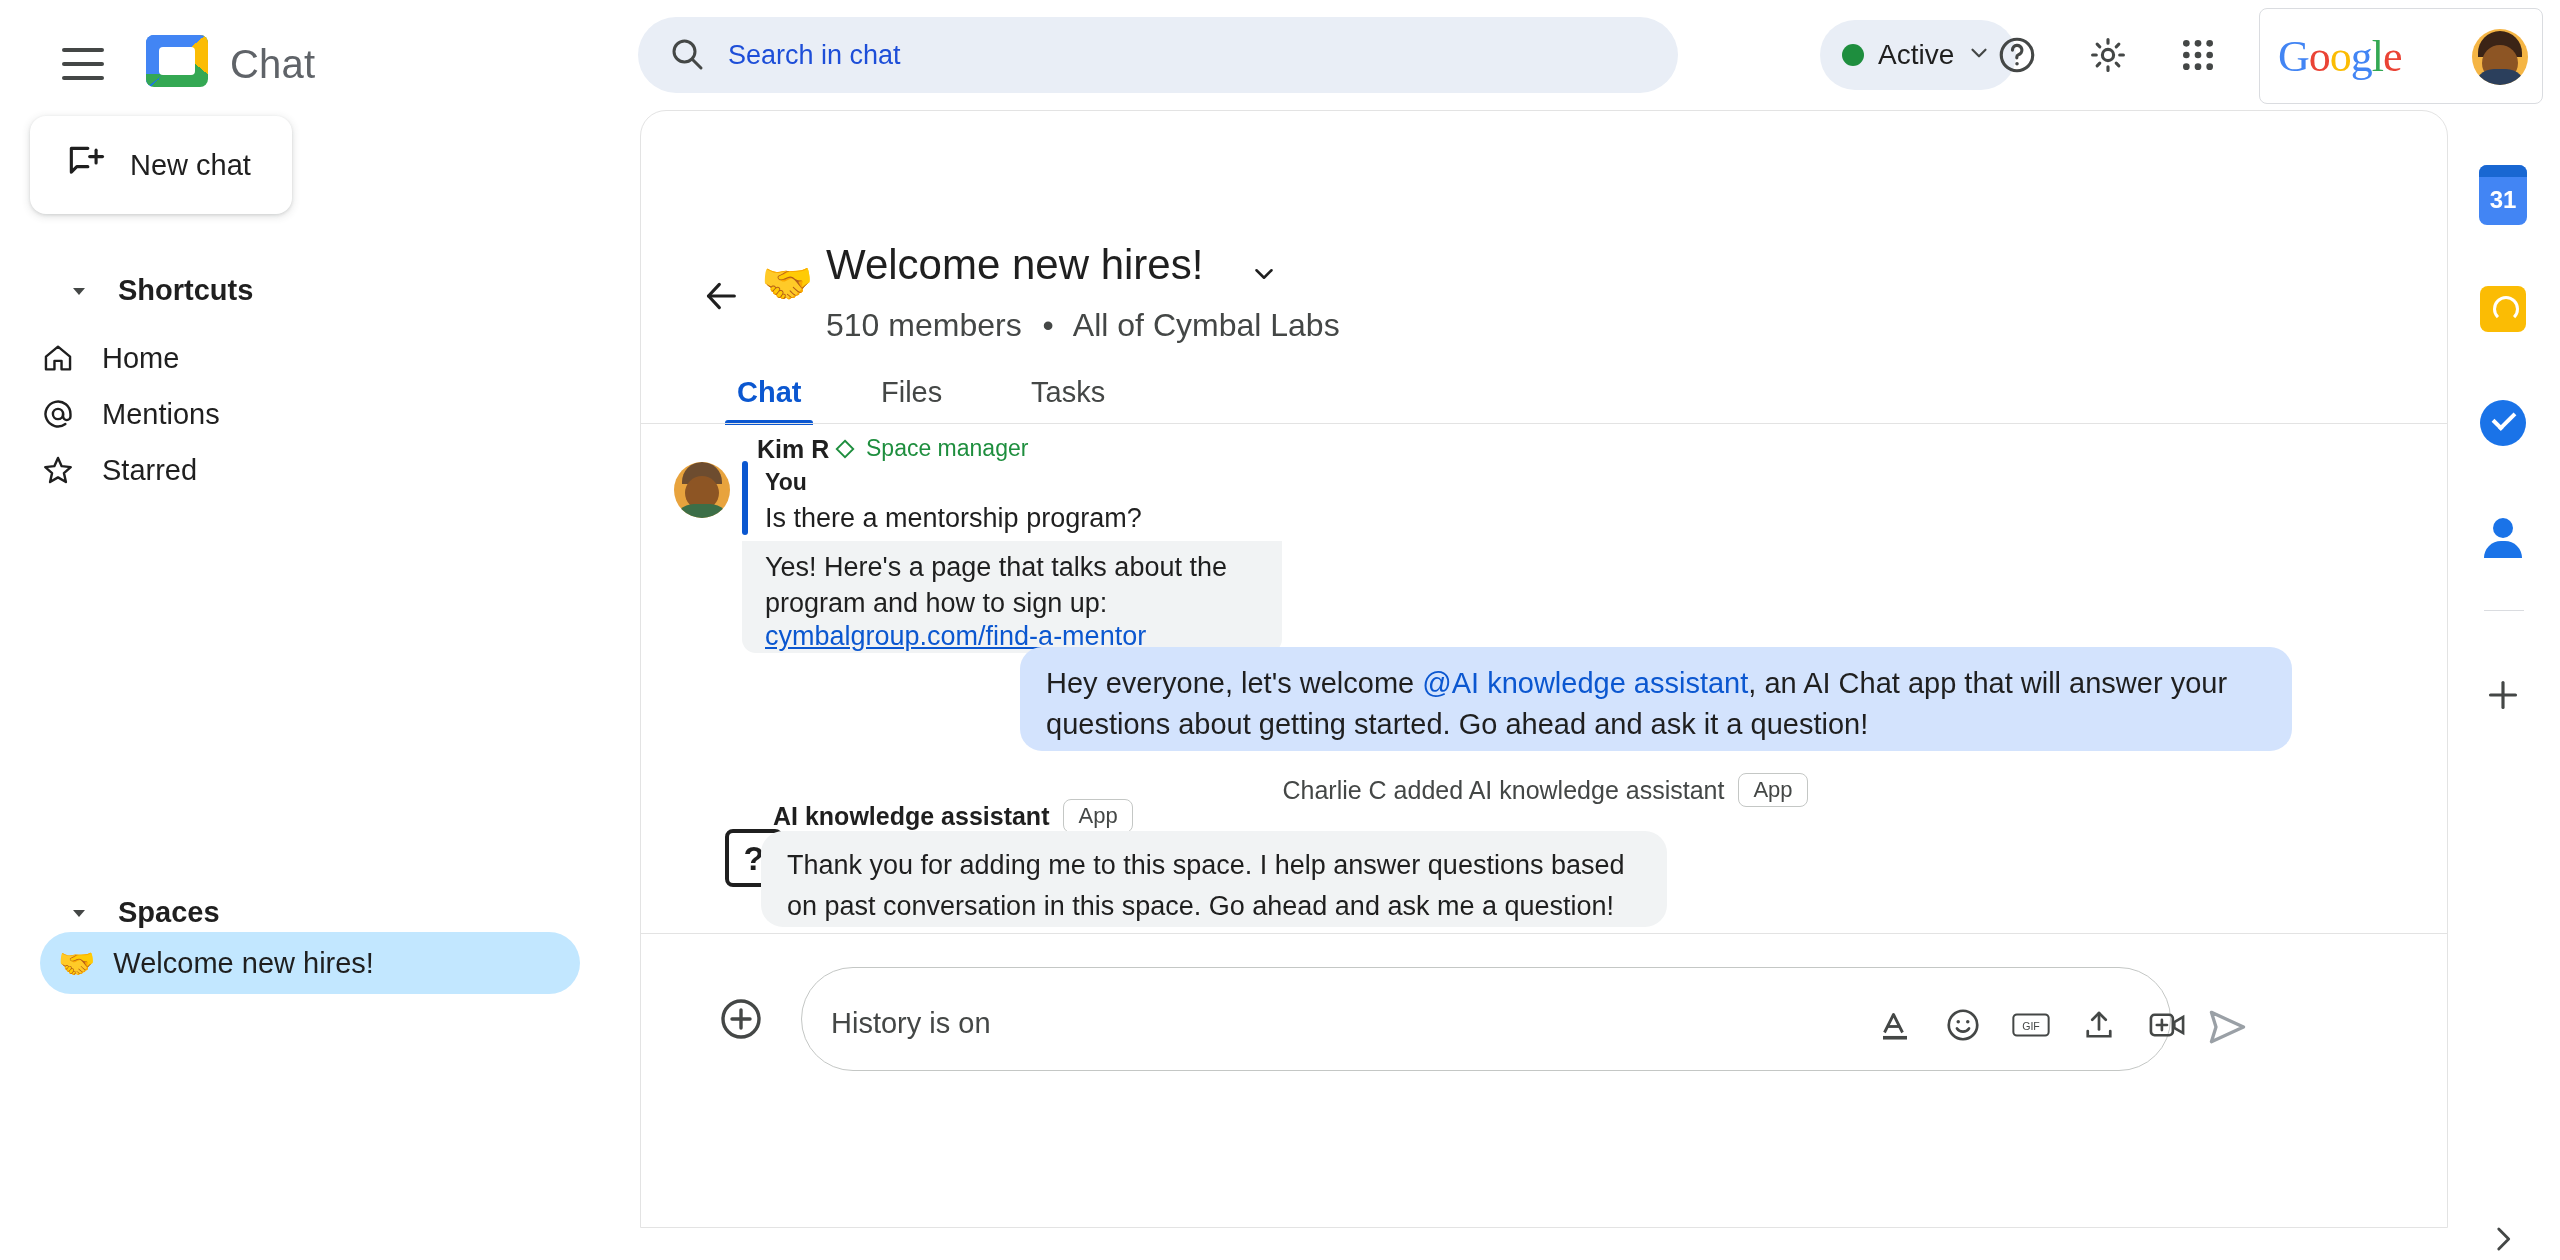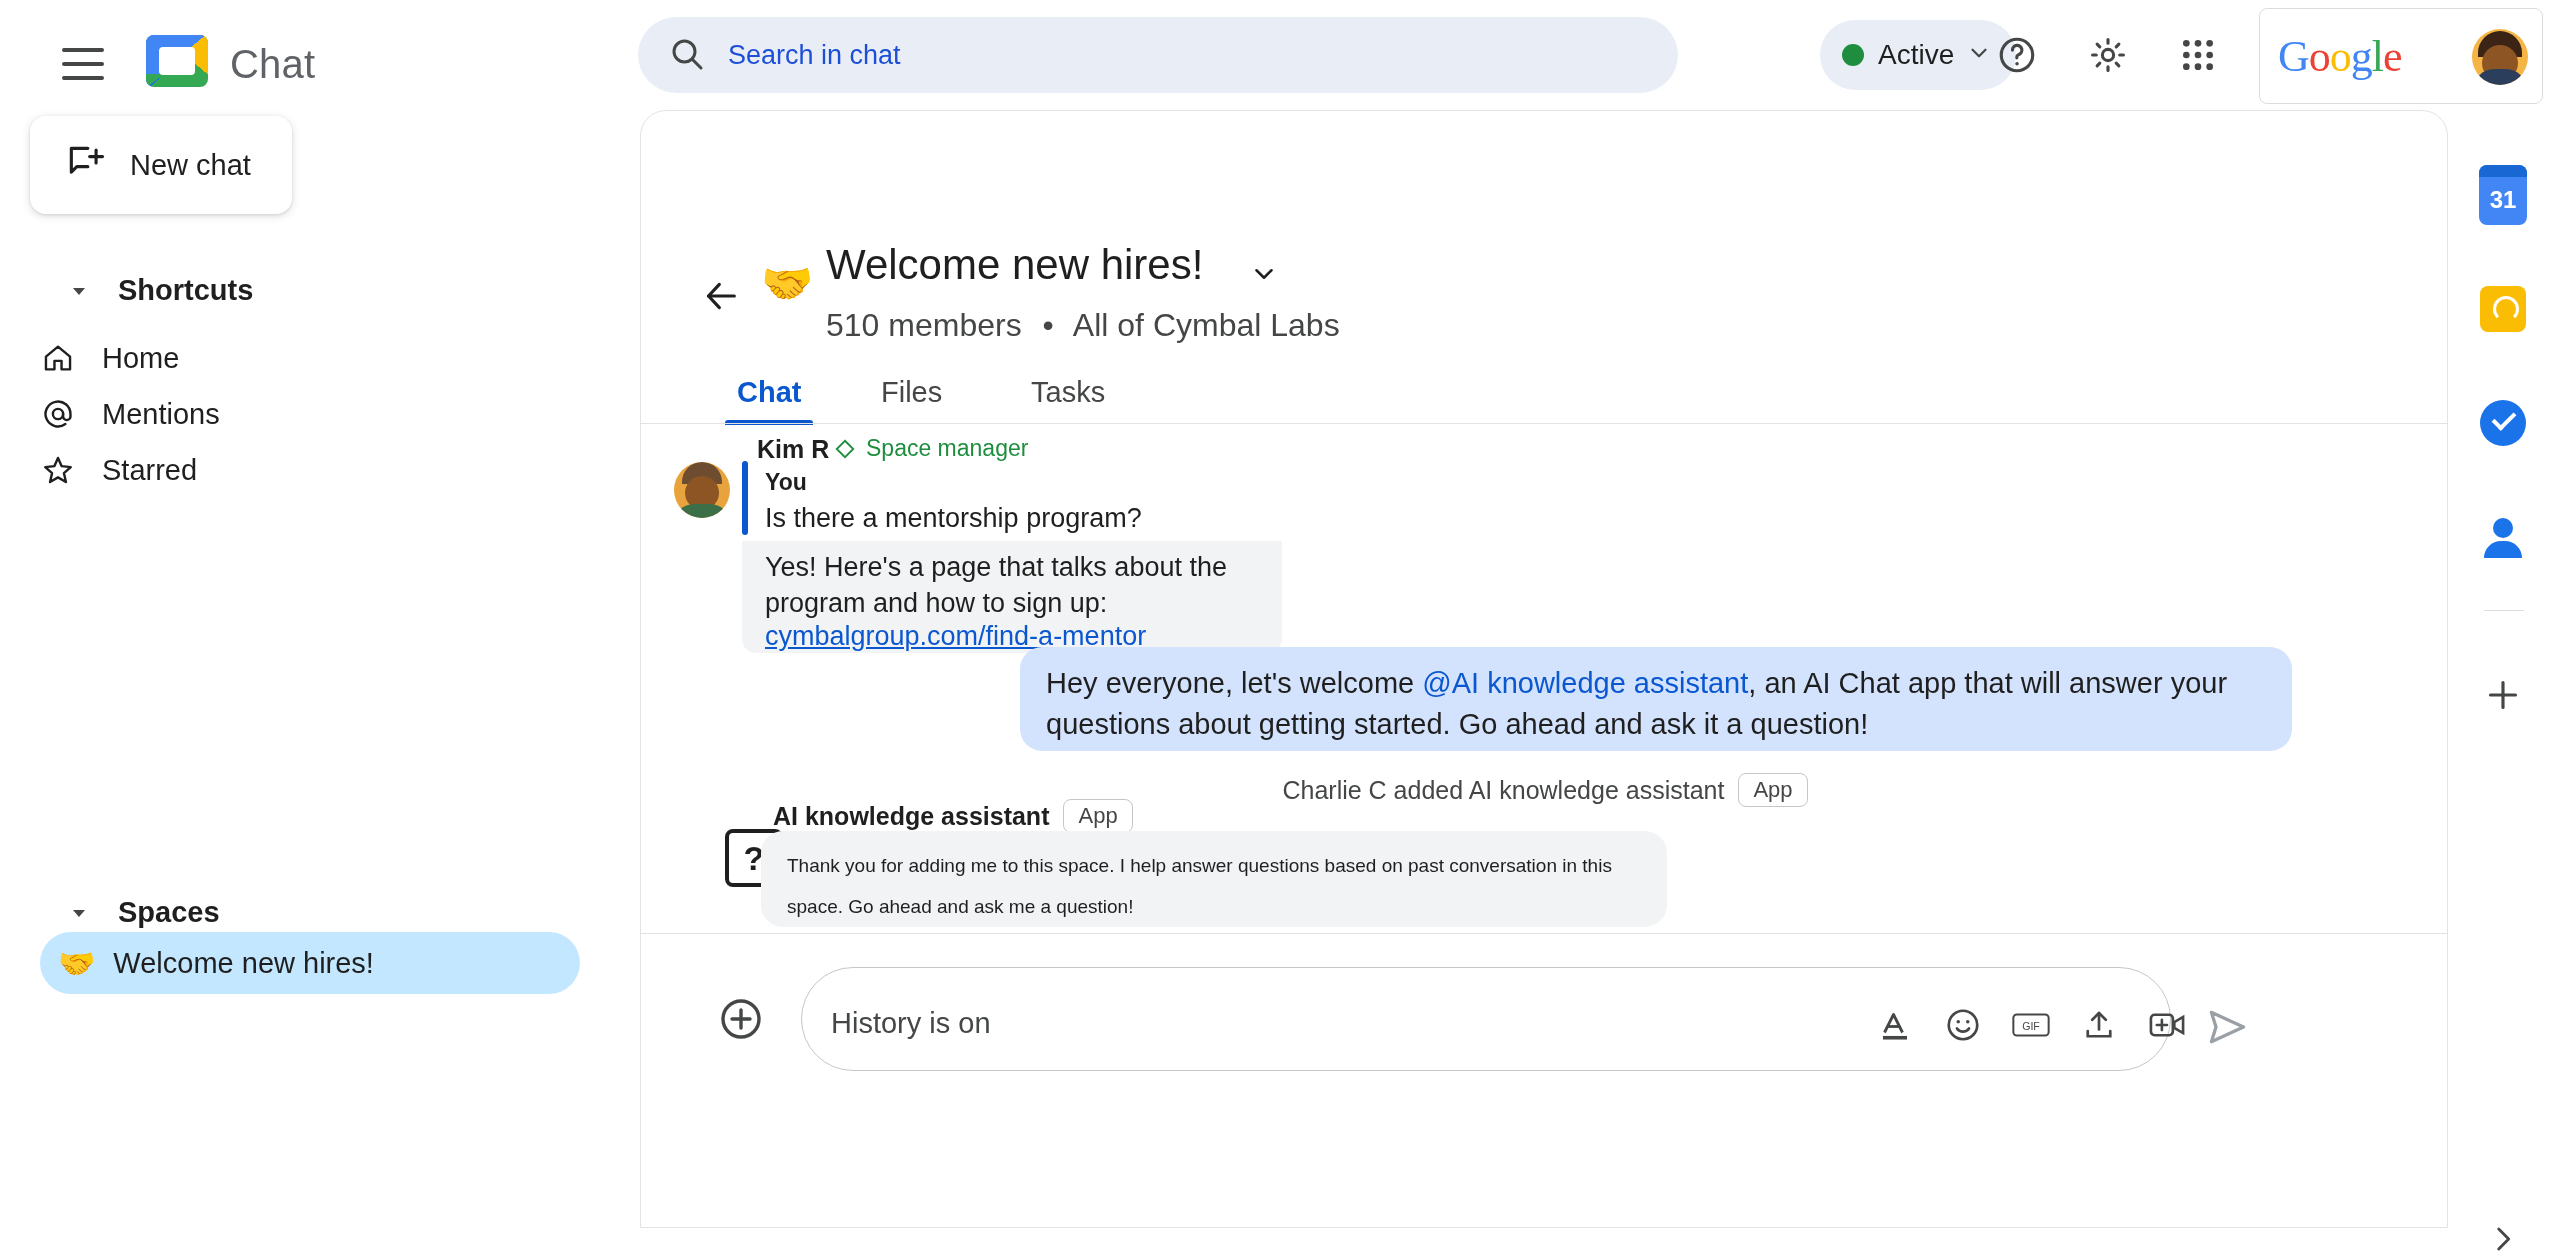--- a/index.html
+++ b/index.html
@@ -213,21 +213,21 @@
     font-size: 34px; font-weight: bold; color:#1f1f1f;
   }
   #msg3-head { position: absolute; left: 132px; top: 374px; display: flex; align-items: center; }
   #msg3-name { font-size: 25px; font-weight: bold; color: #1f1f1f; }
   #msg3-bubble {
     position: absolute; left: 120px; top: 406px; width: 906px; height: 96px;
     background: #f1f3f4; border-radius: 22px;
   }
   #msg3-text {
     position: absolute; left: 146px; top: 420px; width: 860px;
-    font-size: 19px; line-height: 41px; color: #1f1f1f;
+    font-size: 27px; line-height: 41px; color: #1f1f1f;
   }
 
   #compose-rule { position: absolute; left: 0; top: 822px; width: 1808px; height: 1px; background: #e3e3e3; }
 
   
   #composer { position: absolute; left: 0; top: 840px; width: 1808px; height: 140px; }
   #plus-btn {
     position: absolute; left: 72px; top: 40px; width: 56px; height: 56px; cursor: pointer;
     display:flex; align-items:center; justify-content:center;
   }

